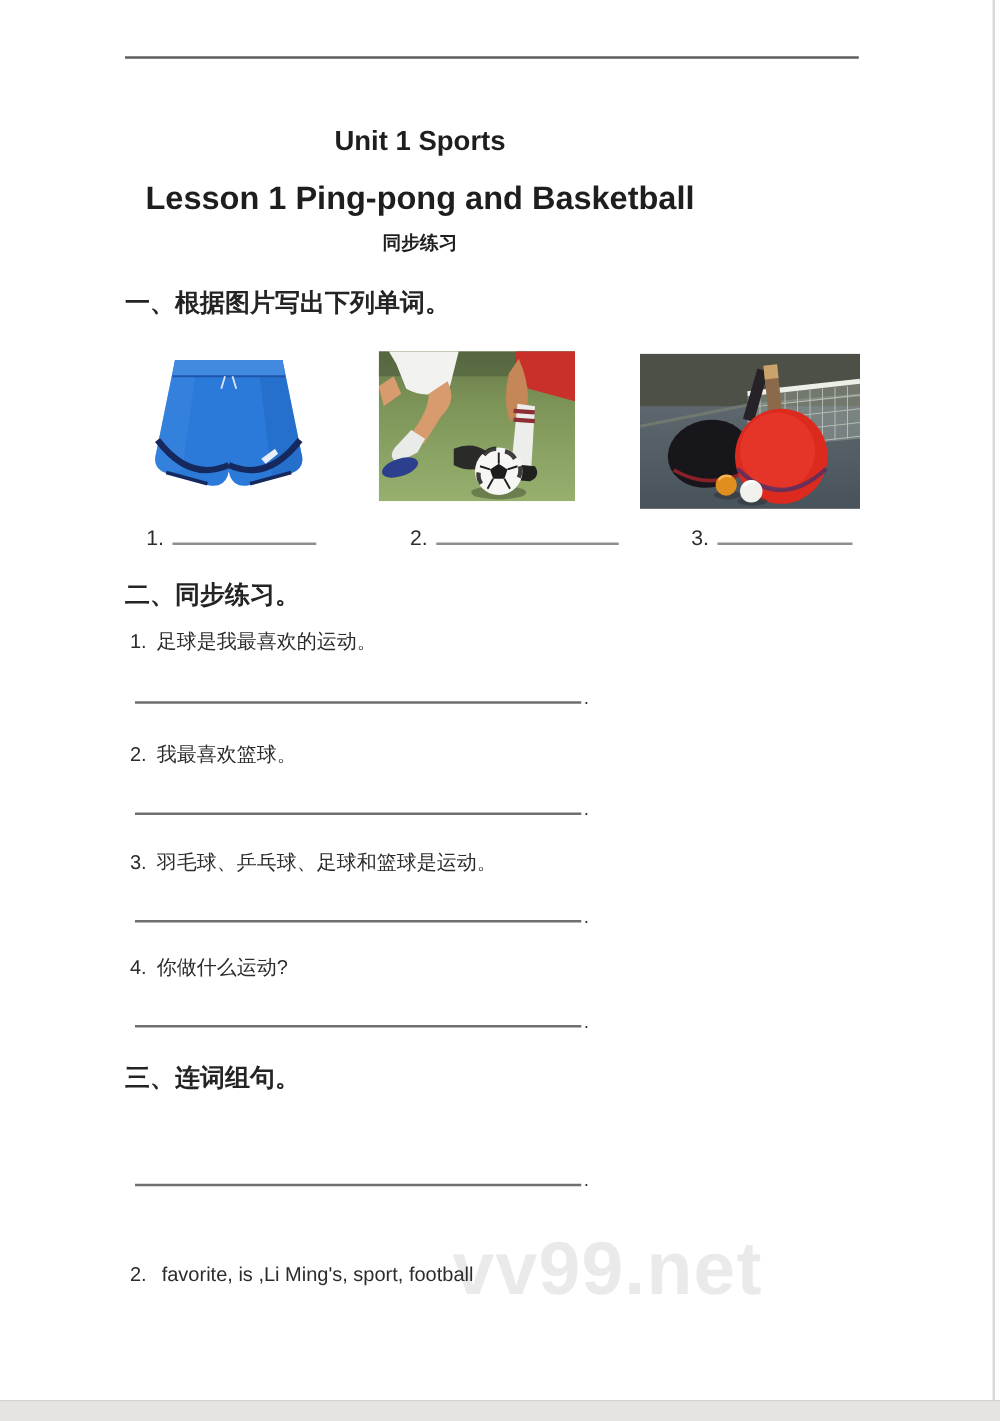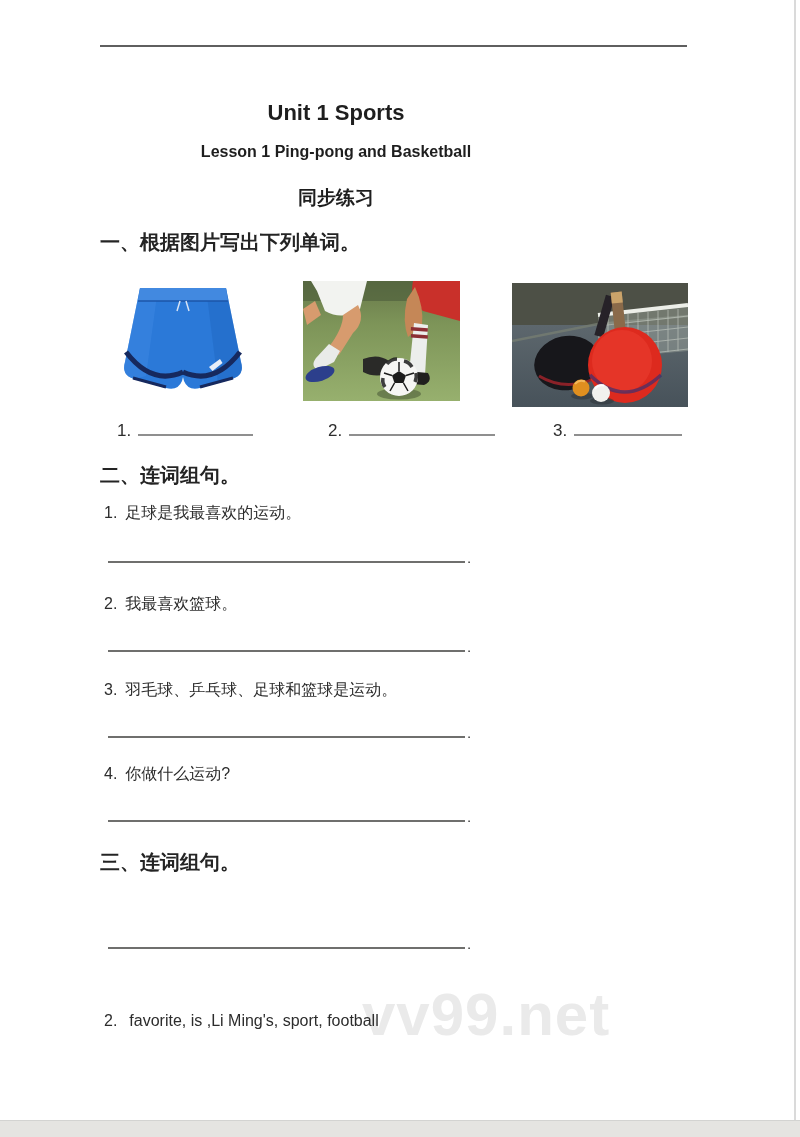--- a/index.html
+++ b/index.html
@@ -7,22 +7,22 @@
     position:relative; width:800px; height:1137px; background:#ffffff;
     font-family:"Liberation Sans","DejaVu Sans",sans-serif; color:#2d2d2d;
     overflow:hidden;
   }
   .top-rule { position:absolute; left:100px; top:45px; width:587px; height:2px; background:#5f5f5f; }
   .right-edge { position:absolute; left:794px; top:0; width:2px; height:1121px; background:#dadada; }
   .bottom-strip { position:absolute; left:0; bottom:0; width:800px; height:16px; background:#e5e4e1; border-top:1px solid #d3d3d1; }
 
   .title { position:absolute; left:0; width:672px; text-align:center; font-weight:700; color:#1e1e1e; }
   .t1 { top:100px; font-size:22px; }
-  .t2 { top:143px; font-size:16px; }
-  .t3 { top:185px; font-size:19px;font-family:Liberation Mono, monospace; }
+  .t2 { top:143px; font-size:26px; }
+  .t3 { top:185px; font-size:15px;font-family:Liberation Mono, monospace; }
 
   .sec-heading { position:absolute; left:100px; font-size:20px; font-weight:700; color:#242424; }
   .s1h { top:229px; }
   .s2h { top:462px; }
   .s3h { top:849px; }
 
   .photo { position:absolute; }
   .photo svg { display:block; width:100%; height:100%; }
   .shorts   { left:106px; top:276px; width:154px; height:138px; }
   .soccer   { left:303px; top:281px; width:157px; height:120px; }
@@ -156,21 +156,21 @@
   <div class="answer a1">
     <span class="num">1.</span><span class="ansline"></span>
   </div>
   <div class="answer a2">
     <span class="num">2.</span><span class="ansline"></span>
   </div>
   <div class="answer a3">
     <span class="num">3.</span><span class="ansline"></span>
   </div>
 
-  <div class="sec-heading s2h">二、连词组句。</div>
+  <div class="sec-heading s2h">二、同步练习。</div>
 
   <div class="item i21">
     <span class="num">1.</span><span>足球是我最喜欢的运动。</span>
   </div>
   <div class="blank b1">
     <span class="bline"></span><span class="bdot">.</span>
   </div>
 
   <div class="item i22">
     <span class="num">2.</span><span>我最喜欢篮球。</span>

